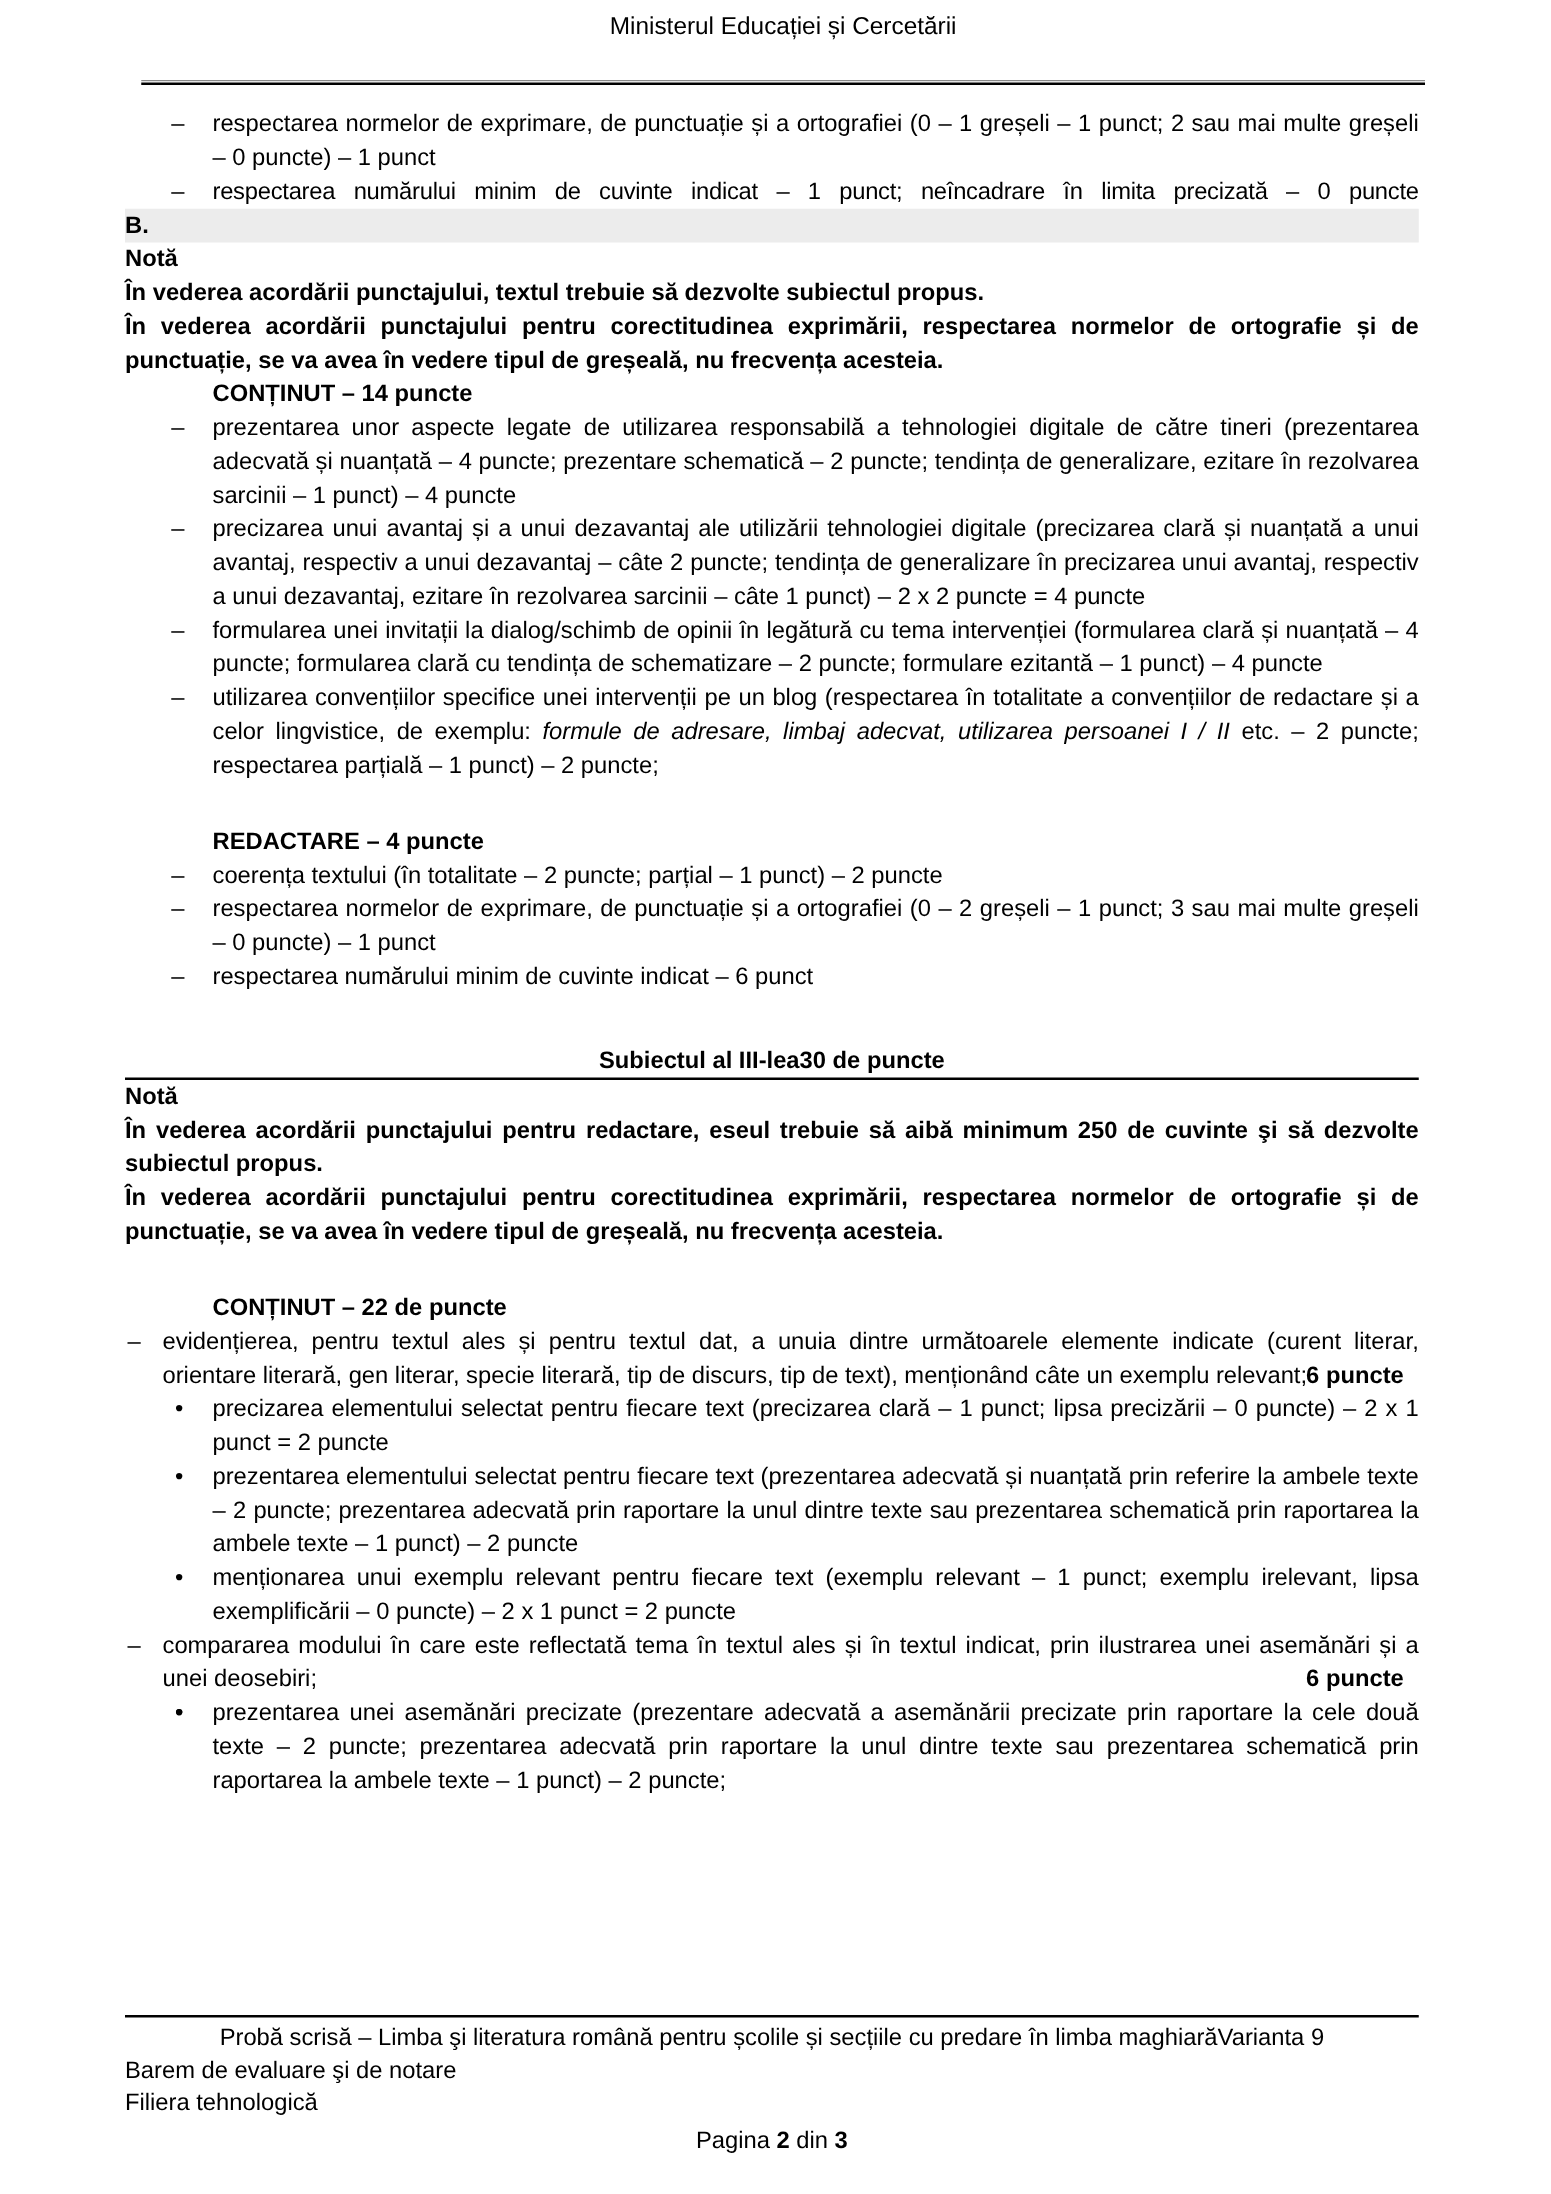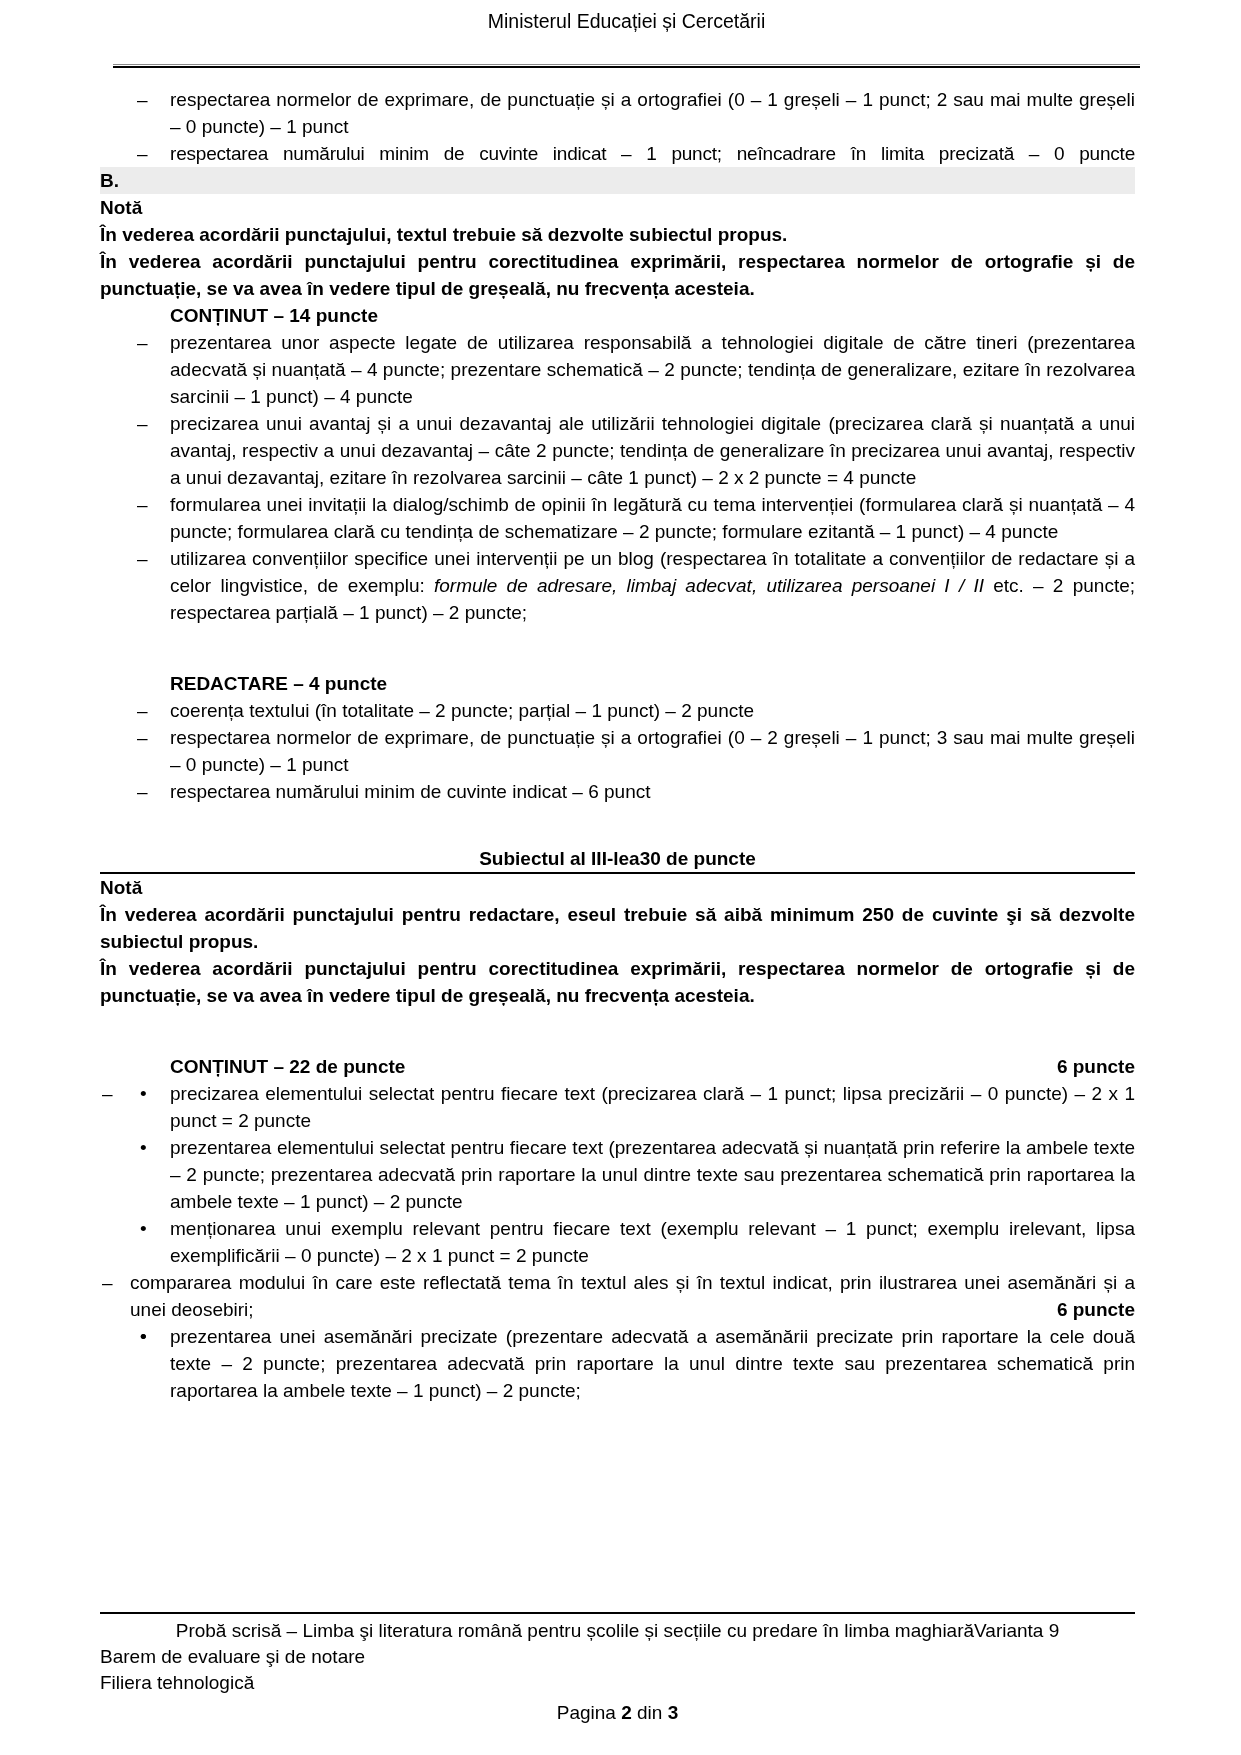--- a/index.html
+++ b/index.html
@@ -25,31 +25,31 @@
   .content { position:absolute; top:86px; left:100px; width:1035px; }
 
   .li { position:relative; padding-left:70px; text-align:justify; }
   .li > .marker { position:absolute; left:37px; top:0; }
   #list-a .li:nth-child(2) { text-align-last: justify; letter-spacing:-0.2px; }
 
   .b-bar { background:#ececec; font-weight:bold; }
   .nota-label { font-weight:bold; }
   .p-bold { font-weight:bold; text-align:justify; }
   .subheading { font-weight:bold; padding-left:70px; }
-  .gap-sm { margin-top:44px; }
+  .gap-sm { margin-top:34px; }
 
   .subject-row {
     display:flex; justify-content:center;
     font-weight:bold; border-bottom:2px solid #000;
     margin-top:40px;
   }
 
   .li3 { position:relative; padding-left:30px; text-align:justify; }
   .li3 > .marker3 { position:absolute; left:2px; top:0; }
-  .pts { position:absolute; right:0; bottom:0; font-weight:bold; }
+  .pts { position:absolute; right:12px; bottom:0; font-weight:bold; }
 
   .lisub { position:relative; padding-left:70px; text-align:justify; }
   .lisub > .marker { position:absolute; left:40px; top:0; }
 
   .doc-footer {
     position:absolute; top:1612px; left:100px; width:1035px;
     border-top:2px solid #000; padding-top:4px;
     font-size:19px; line-height:26px;
   }
   .footer-row1 { display:flex; justify-content:center; }
@@ -97,21 +97,21 @@
     <div class="subject-row">
       <span>Subiectul al III-lea</span>
       <span>30 de puncte</span>
     </div>
     <div class="nota-label">Notă</div>
     <div class="p-bold">În vederea acordării punctajului pentru redactare, eseul trebuie să aibă minimum 250 de cuvinte şi să dezvolte subiectul propus.</div>
     <div class="p-bold">În vederea acordării punctajului pentru corectitudinea exprimării, respectarea normelor de ortografie și de punctuație, se va avea în vedere tipul de greșeală, nu frecvența acesteia.</div>
 
     <div class="subheading gap-sm">CONȚINUT – 22 de puncte</div>
     <div id="list-subject3">
-        <div class="li3"><span class="marker3">–</span><span class="pts">6 puncte</span></div>
+        <div class="li3"><span class="marker3">–</span><span>evidențierea, pentru textul ales și pentru textul dat, a unuia dintre următoarele elemente indicate (curent literar, orientare literară, gen literar, specie literară, tip de discurs, tip de text), menționând câte un exemplu relevant;</span><span class="pts">6 puncte</span></div>
         <div class="lisub"><span class="marker">•</span><span>precizarea elementului selectat pentru fiecare text (precizarea clară – 1 punct; lipsa precizării – 0 puncte) – 2 x 1 punct = 2 puncte</span></div>
         <div class="lisub"><span class="marker">•</span><span>prezentarea elementului selectat pentru fiecare text (prezentarea adecvată și nuanțată prin referire la ambele texte – 2 puncte; prezentarea adecvată prin raportare la unul dintre texte sau prezentarea schematică prin raportarea la ambele texte – 1 punct) – 2 puncte</span></div>
         <div class="lisub"><span class="marker">•</span><span>menționarea unui exemplu relevant pentru fiecare text (exemplu relevant – 1 punct; exemplu irelevant, lipsa exemplificării – 0 puncte) – 2 x 1 punct = 2 puncte</span></div>
         <div class="li3"><span class="marker3">–</span><span>compararea modului în care este reflectată tema în textul ales și în textul indicat, prin ilustrarea unei asemănări și a unei deosebiri;</span><span class="pts">6 puncte</span></div>
         <div class="lisub"><span class="marker">•</span></div>
         <div class="lisub"><span class="marker">•</span><span>prezentarea unei asemănări precizate (prezentare adecvată a asemănării precizate prin raportare la cele două texte – 2 puncte; prezentarea adecvată prin raportare la unul dintre texte sau prezentarea schematică prin raportarea la ambele texte – 1 punct) – 2 puncte;</span></div>
       </div>
 
   </div>
 

